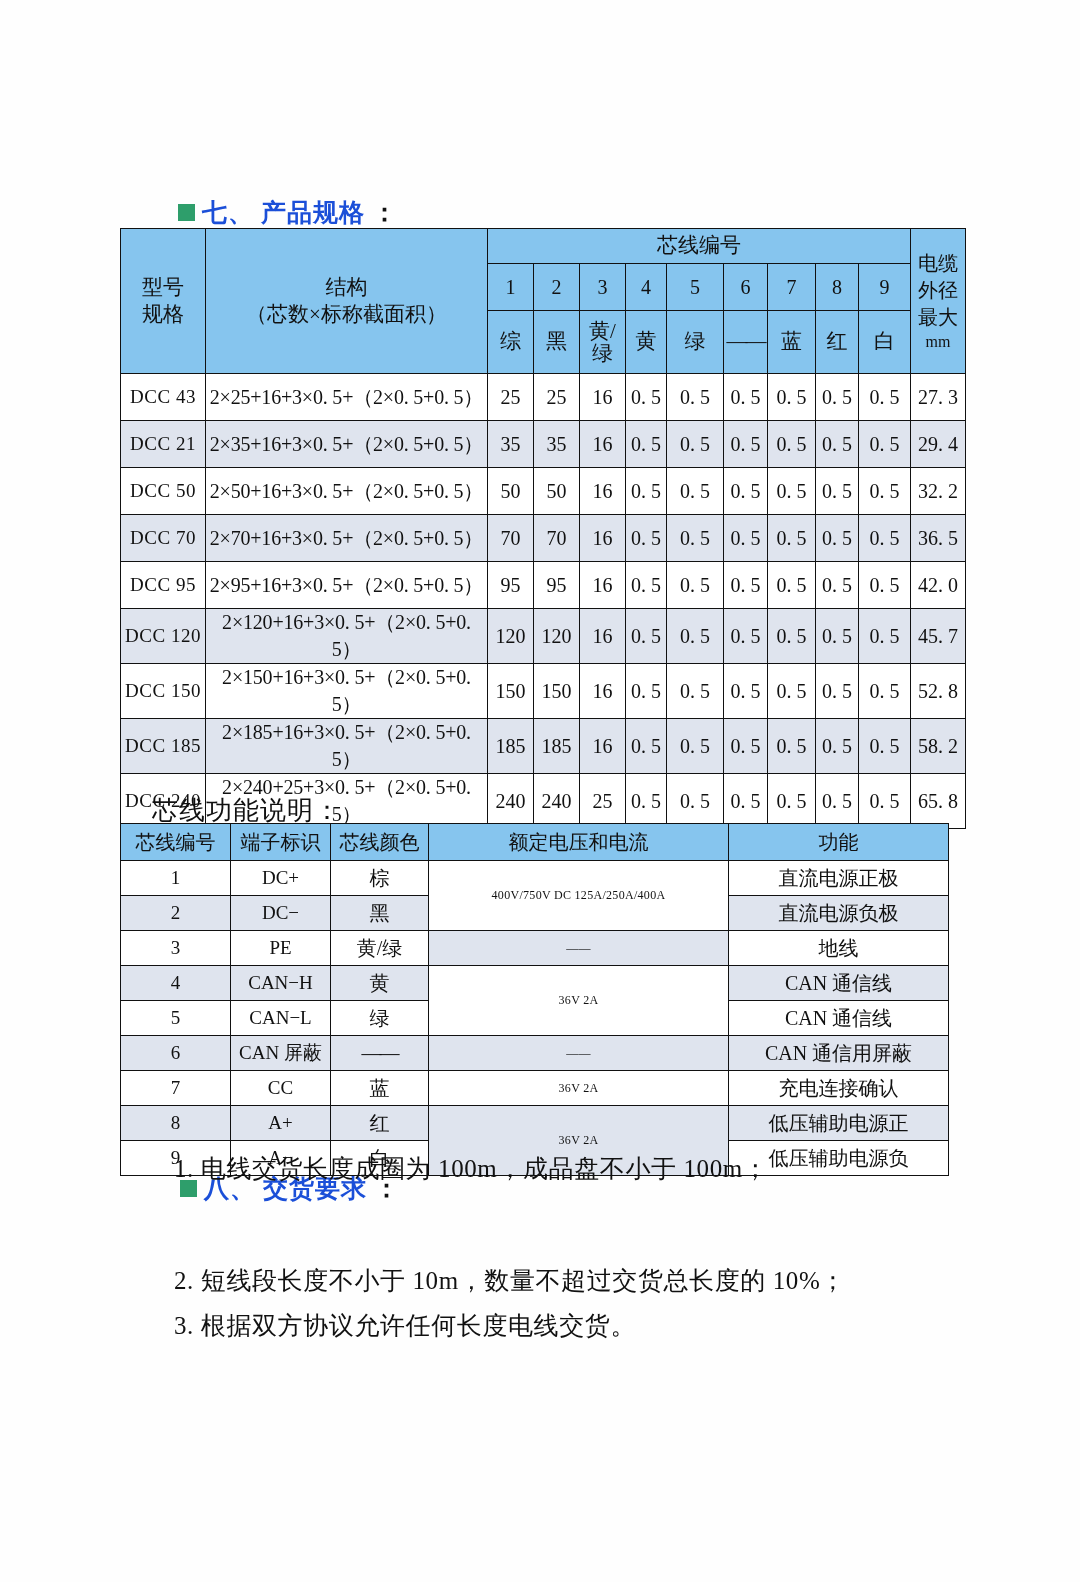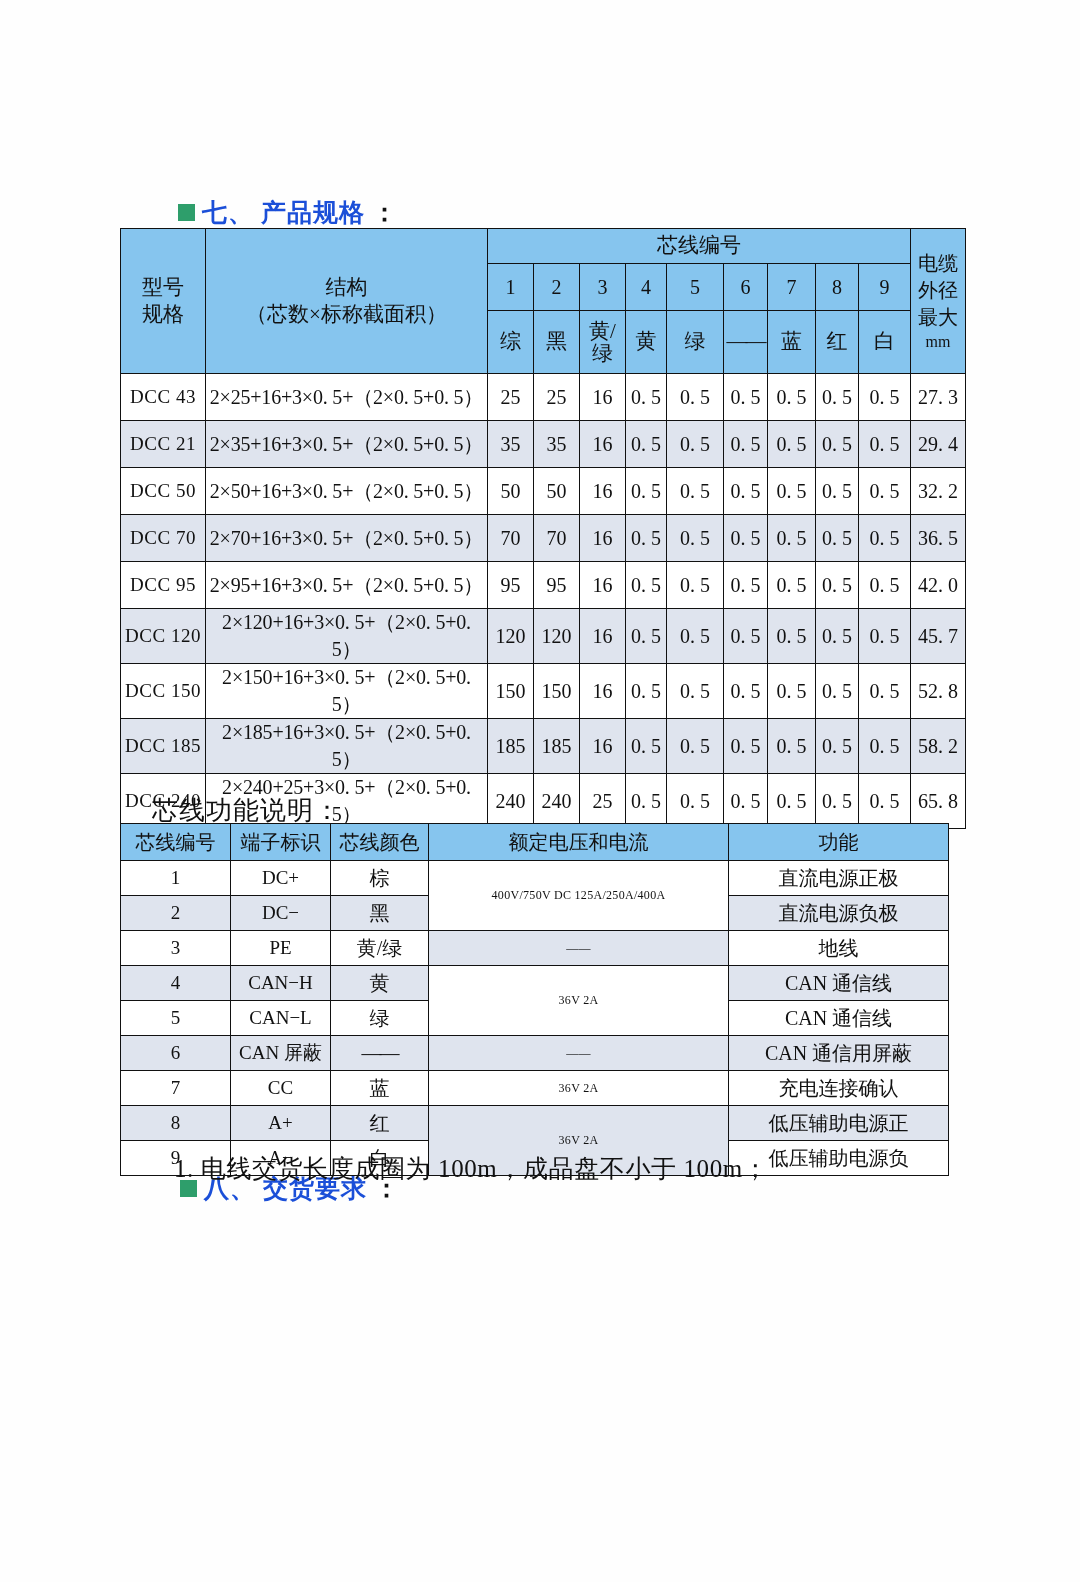--- a/index.html
+++ b/index.html
@@ -433,14 +433,16 @@
   </table>
 
   <div class="section-head" style="left:180px; top:1172px;">
     <span class="bullet-sq"></span>
     <span>八、</span>
     <span>交货要求</span>
     <span class="head-colon">：</span>
   </div>
 
   <div class="req-line" style="left:174px; top:1152px;">1. 电线交货长度成圈为 100m，成品盘不小于 100m；</div>
+  <div class="req-line" style="left:174px; top:1264px;">2. 短线段长度不小于 10m，数量不超过交货总长度的 10%；</div>
+  <div class="req-line" style="left:174px; top:1309px;">3. 根据双方协议允许任何长度电线交货。</div>
 
 </div>
 
 </body></html>

